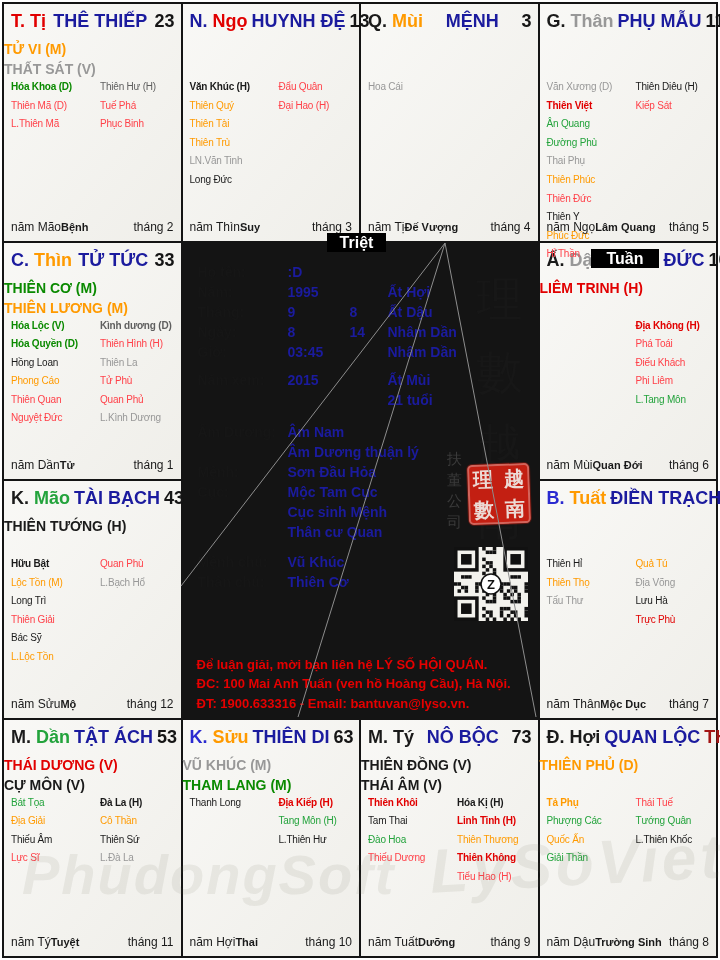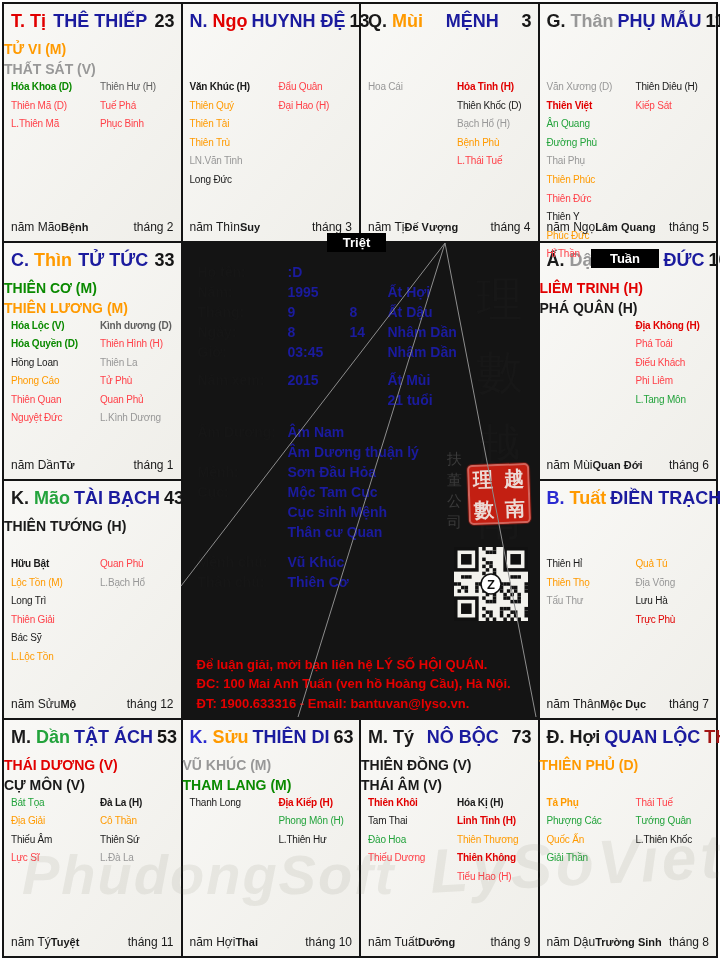--- a/index.html
+++ b/index.html
@@ -42,21 +42,21 @@
              font-family:"DejaVu Serif",serif;font-size:15px;line-height:21px;color:#3a3a3a;}
   .seal{position:absolute;left:285px;top:221px;width:62px;height:60px;background:#d12012;
         transform:rotate(-2deg);border-radius:5px;opacity:.93;z-index:2;
         box-shadow:inset 0 0 0 2px rgba(255,250,245,.35), 0 0 0 1px rgba(209,32,18,.35);
         display:grid;grid-template-columns:1fr 1fr;place-items:center;
         font-family:"DejaVu Serif",serif;font-size:20px;font-weight:bold;
         color:rgba(255,246,240,.95);}
   .qr{position:absolute;left:271px;top:304px;z-index:3;}
   svg.lines{position:absolute;left:0;top:0;z-index:5;pointer-events:none;}
   .badge{position:absolute;z-index:6;background:#000;color:#fff;font-weight:bold;
-         font-size:13px;text-align:center;line-height:19px;height:19px;
+         font-size:16px;text-align:center;line-height:19px;height:19px;
          font-family:"Liberation Sans",sans-serif;}
   #badge-triet{left:327px;top:233px;width:59px;}
   #badge-tuan{left:591px;top:233px;width:68px;margin-top:16px;}
   .watermark{position:absolute;z-index:1;pointer-events:none;font-weight:bold;
              color:rgba(110,104,92,.10);font-style:italic;white-space:nowrap;}
   #wm-left{left:22px;top:842px;font-size:56px;letter-spacing:2px;}
   #wm-right{left:430px;top:828px;font-size:62px;letter-spacing:4px;transform:rotate(-3deg);}
   
 </style>
 <style>.c-red{color:#e10000;}.c-lred{color:#ff4149;}.c-orange{color:#ff9a00;}.c-green{color:#23a33c;}.c-dgreen{color:#0a8a00;}.c-gray{color:#989898;}.c-dgray{color:#5f5f5f;}.c-black{color:#1a1a1a;}.c-navy{color:#1b1b9e;}.c-blue{color:#2a2ad0;}.c-darkred{color:#a31515;}</style></head>
@@ -131,21 +131,21 @@
       <div class="mains">
         <div class="c-gray">VŨ KHÚC (M)</div>
         <div class="c-dgreen">THAM LANG (M)</div>
       </div>
       <div class="cols">
         <div class="colL">
           <div class="star c-black">Thanh Long</div>
         </div>
         <div class="colR">
           <div class="star c-red b">Địa Kiếp (H)</div>
-          <div class="star c-green">Phong Môn (H)</div>
+          <div class="star c-green">Tang Môn (H)</div>
           <div class="star c-black">L.Thiên Hư</div>
         </div>
       </div>
       <div class="foot">
         <span>năm Hợi</span>
         <span class="stage">Thai</span>
         <span>tháng 10</span>
       </div>
     </div>
     <div class="cell" style="grid-area: 4 / 1;">
@@ -233,21 +233,20 @@
       </div>
     </div>
     <div class="cell" style="grid-area: 2 / 4;">
       <div class="hdr">
         <span class="stembranch"><span class="c-black">Ấ. </span><span class="c-gray">Dậu</span></span>
         <span class="title"><span class="tpart c-navy">PHÚC ĐỨC</span></span>
         <span class="num">103</span>
       </div>
       <div class="mains">
         <div class="c-red">LIÊM TRINH (H)</div>
-        <div class="c-black">PHÁ QUÂN (H)</div>
       </div>
       <div class="cols">
         <div class="colL"></div>
         <div class="colR">
           <div class="star c-red b">Địa Không (H)</div>
           <div class="star c-lred">Phá Toái</div>
           <div class="star c-lred">Điếu Khách</div>
           <div class="star c-lred">Phi Liêm</div>
           <div class="star c-green">L.Tang Môn</div>
         </div>
@@ -324,27 +323,20 @@
     </div>
     <div class="cell" style="grid-area: 1 / 3;">
       <div class="hdr">
         <span class="stembranch"><span class="c-black">Q. </span><span class="c-orange">Mùi</span></span>
         <span class="title"><span class="tpart c-navy">MỆNH</span></span>
         <span class="num">3</span>
       </div>
       <div class="cols">
         <div class="colL">
           <div class="star c-gray">Hoa Cái</div>
-        </div>
-        <div class="colR">
-          <div class="star c-red b">Hỏa Tinh (H)</div>
-          <div class="star c-black">Thiên Khốc (D)</div>
-          <div class="star c-gray">Bạch Hổ (H)</div>
-          <div class="star c-orange">Bệnh Phù</div>
-          <div class="star c-lred">L.Thái Tuế</div>
         </div>
       </div>
       <div class="foot">
         <span>năm Tị</span>
         <span class="stage">Đế Vượng</span>
         <span>tháng 4</span>
       </div>
     </div>
     <div class="cell" style="grid-area: 1 / 2;">
       <div class="hdr">

